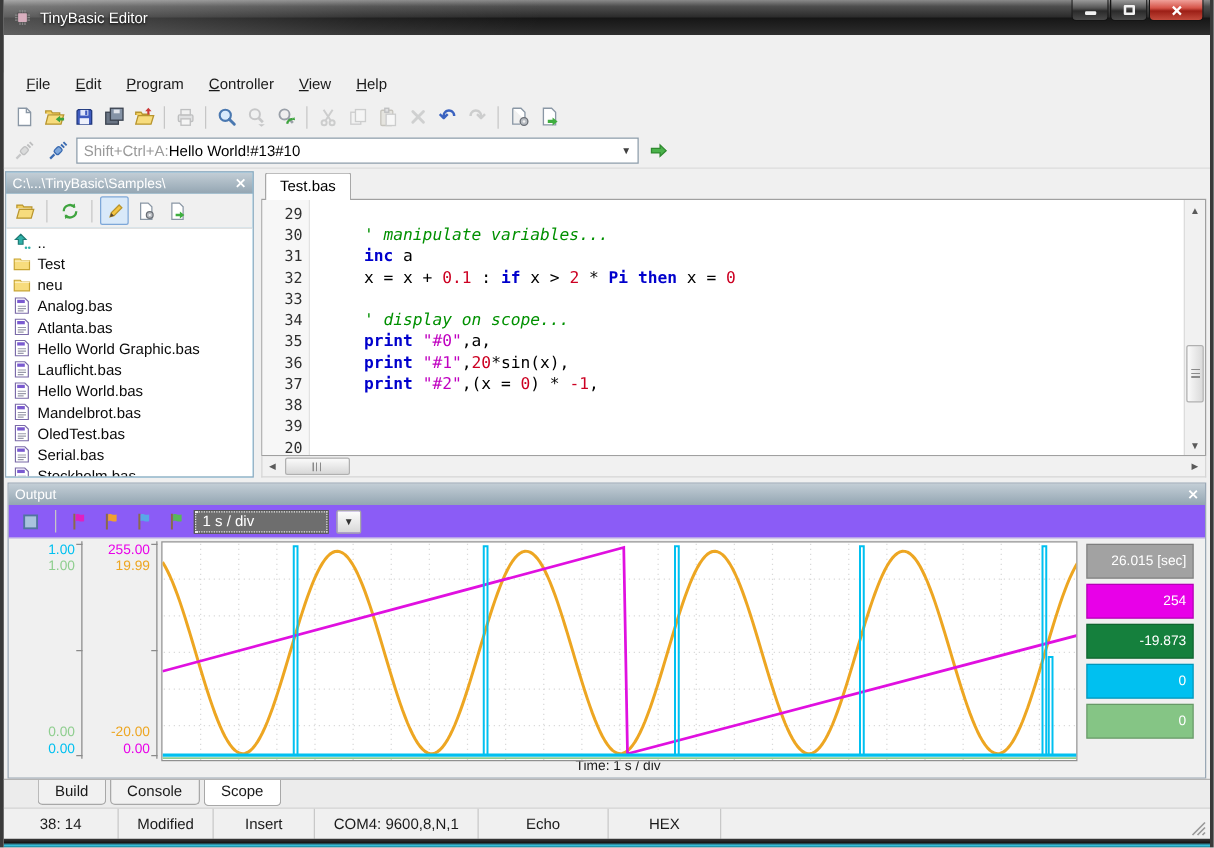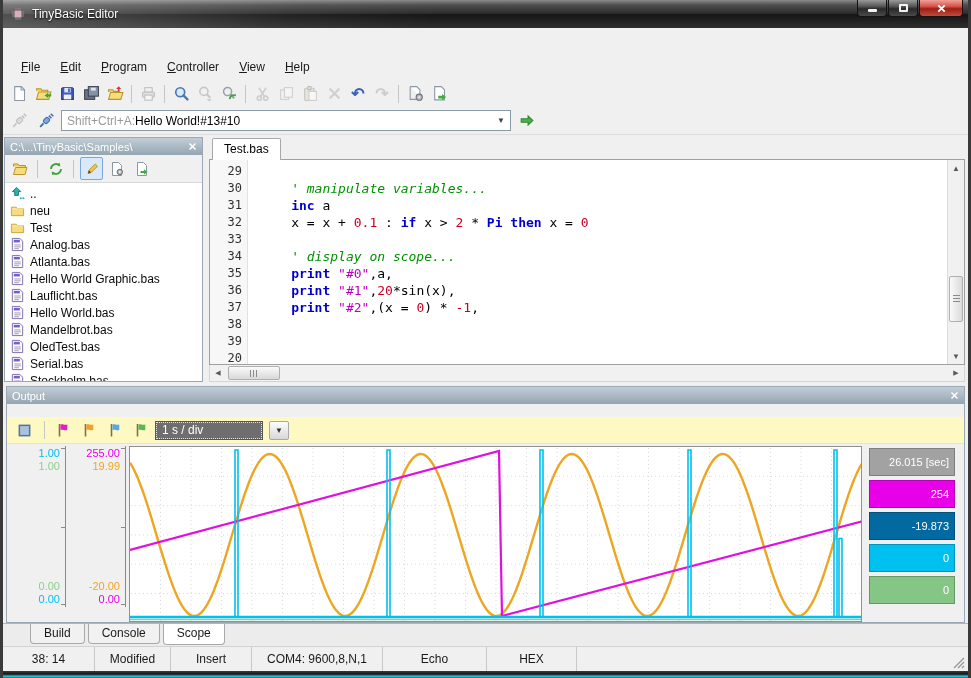--- a/index.html
+++ b/index.html
@@ -79,21 +79,21 @@
 .hs-thumb { position:absolute; left:18px; width:52px; top:1px; bottom:1px;
   background:linear-gradient(#fafafa,#d8d8d8); border:1px solid #b0b0b0; border-radius:2px;
   display:flex; align-items:center; justify-content:center;}
 .hs-grip { width:8px; height:7px; background:repeating-linear-gradient(90deg,#8a8a8a 0 1px, transparent 1px 3px);}
 
 
 .vsplit { height:4px; flex:0 0 4px; }
 .output-panel { height:237px; flex:0 0 237px; margin:0 3px; border:1px solid #9aa8b5;
   display:flex; flex-direction:column; background:#f0f0f0; }
 .out-toolbar { height:27px; flex:0 0 27px; display:flex; align-items:center; gap:4px; padding:2px 5px;
-  background:#fef9c3; border-bottom:1px solid #e2e2e2;margin-top:13px;}
+  background:#8b5cf6; border-bottom:1px solid #e2e2e2;}
 .timebase-combo { width:108px; height:19px; background:#6e6e6e; border:1px solid #555; color:#fff;
   font-size:12px; display:flex; align-items:center; padding:0 6px; outline:1px dotted #e8e8e8; outline-offset:-2px;}
 .combo-arrow-btn { width:20px; height:19px; border:1px solid #a8a8a8; border-radius:2px;
   background:linear-gradient(#fdfdfd,#d8d8d8); display:flex; align-items:center; justify-content:center;
   font-size:8px; color:#333; margin-left:2px;}
 .scope-row { flex:1; display:flex; padding:2px 4px 0 2px; min-height:0;}
 .axis-col { width:57px; flex:0 0 57px; position:relative; border-right:1px solid #8a8a8a;
   font-size:11px; margin-right:3px; }
 .ax-top { position:absolute; top:1px; right:5px; text-align:right;}
 .ax-bottom { position:absolute; bottom:1px; right:5px; text-align:right;}
@@ -357,30 +357,30 @@
             </span>
             <span>..</span>
           </div>
           <div class="file-row">
             <span class="fic">
               <svg viewBox="0 0 16 16" width="15" height="15">
                 <path d="M1.5 4.5h5.2l1 1.5h6.8v7.5H1.5z" fill="#f7dc7d" stroke="#c8a432"></path>
                 <path d="M2 6.3h12.5" stroke="#fceebc"></path>
               </svg>
             </span>
-            <span>neu</span>
+            <span>Test</span>
           </div>
           <div class="file-row">
             <span class="fic">
               <svg viewBox="0 0 16 16" width="15" height="15">
                 <path d="M1.5 4.5h5.2l1 1.5h6.8v7.5H1.5z" fill="#f7dc7d" stroke="#c8a432"></path>
                 <path d="M2 6.3h12.5" stroke="#fceebc"></path>
               </svg>
             </span>
-            <span>Test</span>
+            <span>neu</span>
           </div>
           <div class="file-row">
             <span class="fic">
               <svg viewBox="0 0 16 16" width="15" height="15">
                 <path d="M2.5 1.5h8l3 3v10h-11z" fill="#fff" stroke="#7a6aa8"></path>
                 <rect x="4" y="3" width="6.5" height="2.8" fill="#7a5ad0"></rect>
                 <path d="M4.5 8.5h7M4.5 10.5h7M4.5 12.5h5" stroke="#99a" stroke-width="1"></path>
               </svg>
             </span>
             <span>Analog.bas</span>
@@ -633,21 +633,21 @@
             <path d="M257 170V3.0h3V170" fill="none" stroke="#00c0f0" stroke-width="1.6"></path>
             <path d="M410 170V3.0h3V170" fill="none" stroke="#00c0f0" stroke-width="1.6"></path>
             <path d="M558 170V3.0h3V170" fill="none" stroke="#00c0f0" stroke-width="1.6"></path>
             <path d="M704 170V3.0h3V170" fill="none" stroke="#00c0f0" stroke-width="1.6"></path>
             <path d="M709 170V91.5h3V170" fill="none" stroke="#00c0f0" stroke-width="1.6"></path>
           </svg>
       </div>
       <div class="value-col" id="valueCol">
           <div class="value-box" style="background: rgb(162, 162, 162);">26.015 [sec]</div>
           <div class="value-box" style="background: rgb(232, 0, 232);">254</div>
-          <div class="value-box" style="background: #0369a1;">-19.873</div>
+          <div class="value-box" style="background: #15803d;">-19.873</div>
           <div class="value-box" style="background: rgb(0, 192, 240);">0</div>
           <div class="value-box" style="background: rgb(133, 197, 133);">0</div>
         </div>
     </div>
     <div class="time-label">Time: 1 s / div</div>
   </div>
 
   <div class="bottom-tabs" id="bottomTabs">
       <div class="btab">Build</div>
       <div class="btab">Console</div>

